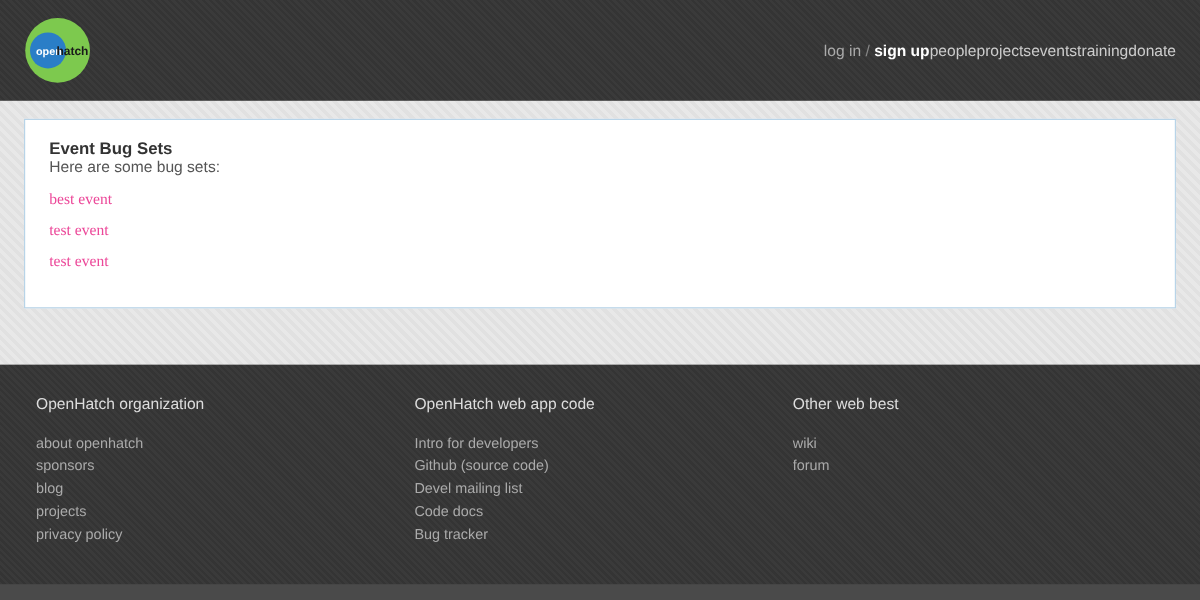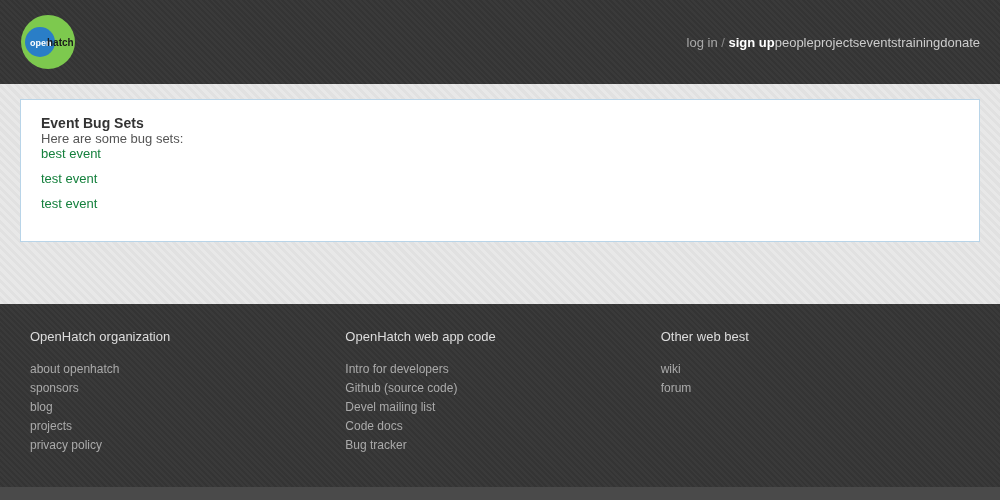--- a/index.html
+++ b/index.html
@@ -64,28 +64,29 @@
       margin: 0 auto;
     }
     .content-box h2 {
       font-size: 14px;
       font-weight: bold;
       color: #333;
     }
     .content-box p {
       color: #555;
       font-size: 13px;
-      margin-bottom: 0;
+      margin-bottom: 12px;
     }
     .event-link {
       display: block;
-      color: #15803d;
+      color: #ec4899;
       text-decoration: none;
       font-size: 13px;
       margin-bottom: 10px;
+      font-family: Liberation Serif, serif;
     }
 
     
     #footer {
       background: #3a3a3a;
       background-image: repeating-linear-gradient(
         45deg,
         transparent,
         transparent 2px,
         rgba(0,0,0,0.1) 2px,

